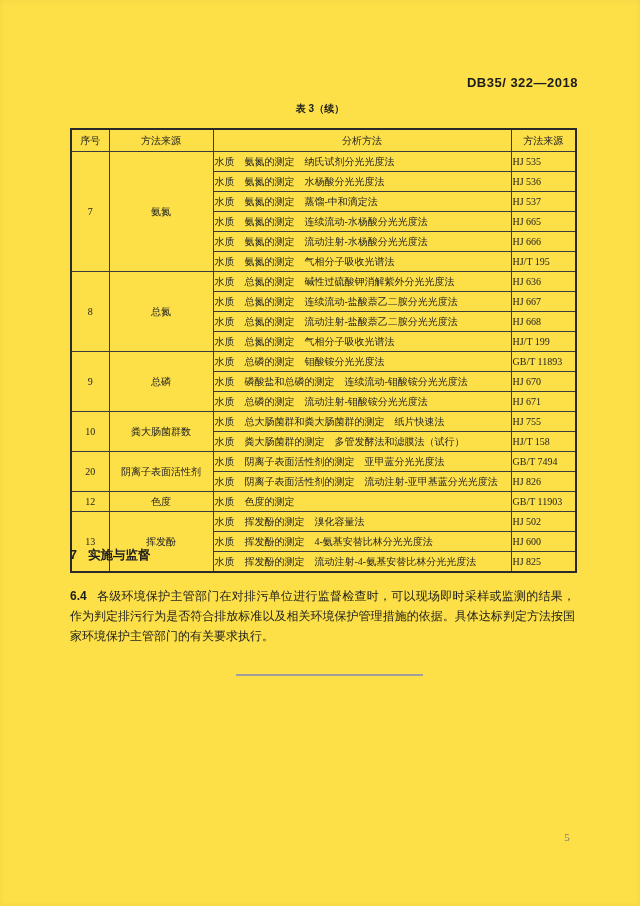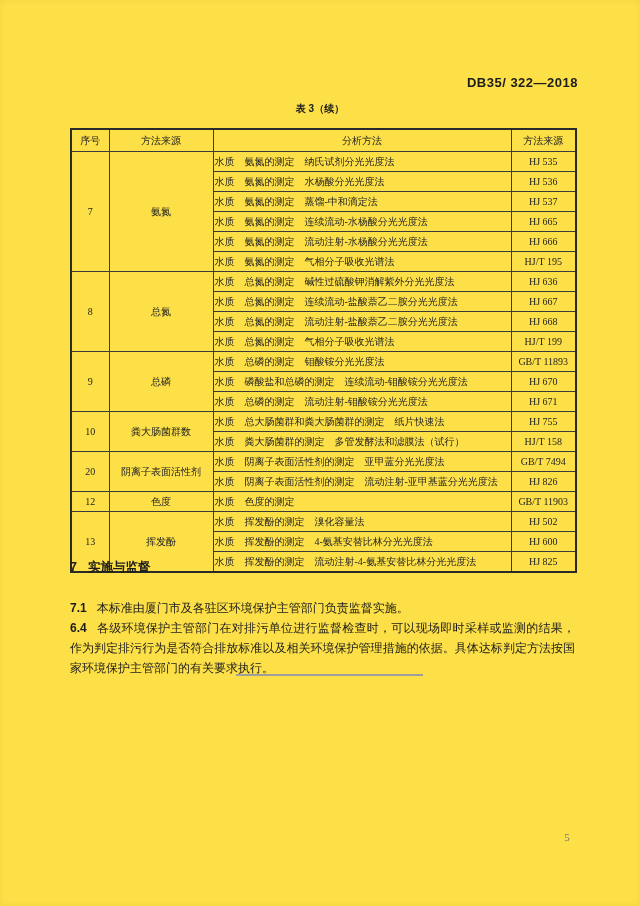--- a/index.html
+++ b/index.html
@@ -60,35 +60,35 @@
   table.methods { border: 2px solid #2a2a2a; }
   table.methods th {
     height: 19px;
     font-weight: normal;
     text-align: center;
     vertical-align: middle;
   }
   table.methods td { height: 17px; vertical-align: middle; margin-top: 28px; }
   td.c-no, td.c-pollutant { text-align: center; }
   td.c-analysis { text-align: left; padding-left: 7px; }
-  td.c-source  { text-align: center; padding-left: 8px; }
+  td.c-source  { text-align: left; padding-left: 8px; }
 
   
   .section {
     position: absolute;
     top: 543px; left: 70px;
     width: 505px;
     font-size: 12px;
     color: #1c1c1c;
   }
   .section-heading {
     font-family: "Liberation Sans", "DejaVu Sans", sans-serif;
     font-weight: bold;
     font-size: 12.5px;
-    margin: 16px 0 22px 0;
+    margin: 4px 0 22px 0;
   }
   .section-heading .sec-no { margin-right: 11px; }
   .clause {
     margin: 0;
     line-height: 20px;
     text-align: justify;
   }
   .clause .clause-no {
     font-family: "Liberation Sans", "DejaVu Sans", sans-serif;
     font-weight: bold;
@@ -237,23 +237,20 @@
           <td class="c-source">HJ 825</td>
         </tr>
       </tbody>
   </table>
 
   <div class="section">
     <p class="section-heading">
       <span class="sec-no">7</span><span>实施与监督</span>
     </p>
     <p class="clause">
-      <span class="clause-no">7.1</span><span>本标准由厦门市及各驻区环境保护主管部门负责监督实施。</span>
-    </p>
-    <p class="clause">
       <span class="clause-no">6.4</span><span>各级环境保护主管部门在对排污单位进行监督检查时，可以现场即时采样或监测的结果，作为判定排污行为是否符合排放标准以及相关环境保护管理措施的依据。具体达标判定方法按国家环境保护主管部门的有关要求执行。</span>
     </p>
   </div>
 
   <div class="divider"></div>
 
   <div class="page-number">5</div>
 
 </div>
 

